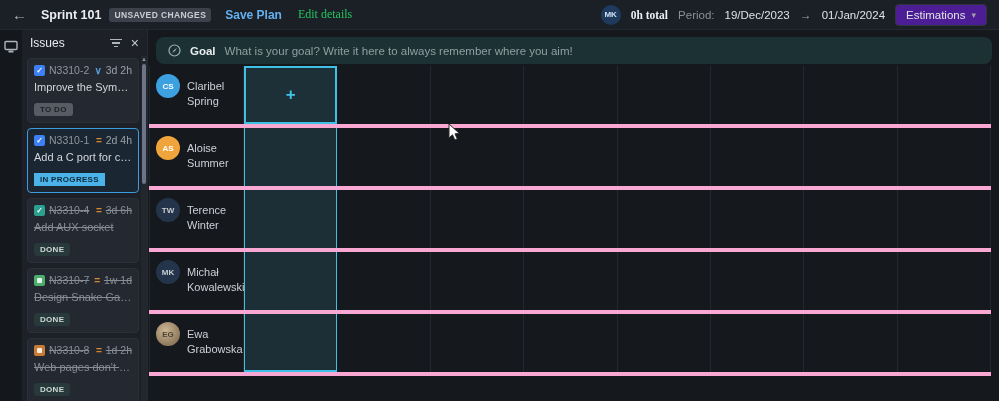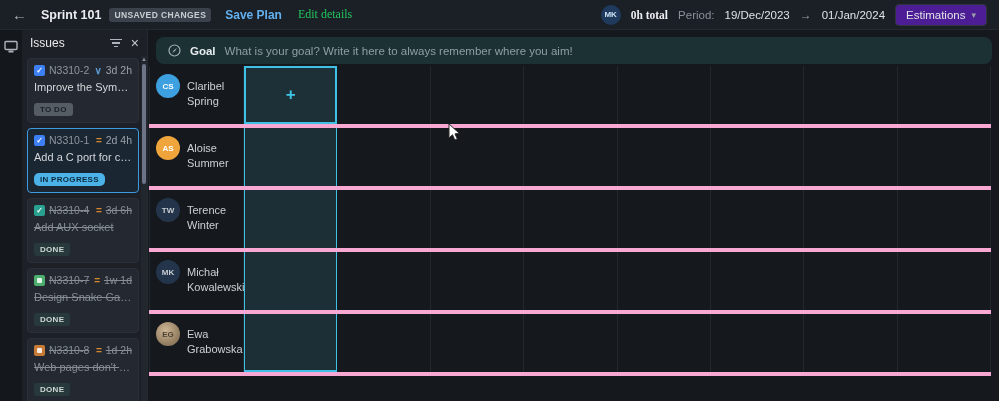--- a/index.html
+++ b/index.html
@@ -54,21 +54,21 @@
   .cbx.square-green { background:#4caf6e; }
   .cbx.square-orange { background:#c77b35; }
   .cbx .inner { width:5px; height:5px; background:rgba(255,255,255,.85); border-radius:1px; }
   .issue-id { color:#8f959d; font-size:10.5px; flex:1; white-space:nowrap; overflow:hidden; }
   .prio { font-size:10px; font-weight:bold; }
   .est { color:#9aa0a8; font-size:10.5px; }
   .card.done .issue-id, .card.done .est, .card.done .issue-title { text-decoration:line-through; color:#878d95; }
   .issue-title { color:#d3d6da; font-size:11px; margin-bottom:5px; white-space:nowrap; overflow:hidden; text-overflow:ellipsis; }
   .badge { display:inline-block; font-size:8px; font-weight:bold; letter-spacing:.3px; padding:2px 6px; border-radius:3px; }
   .badge.todo { background:#565c64; color:#1c2026; }
-  .badge.inprogress { background:#4bb3e8; color:#0c2a3d; border-radius:5px; }
+  .badge.inprogress { background:#4bb3e8; color:#0c2a3d; border-radius:0; }
   .badge.done { background:#27393a; color:#cfd8d6; }
 
   
   .main { position:absolute; top:30px; left:149px; width:850px; height:371px; background:#15181d; }
   .goal { position:absolute; top:7px; left:7px; width:836px; height:27px; background:#1c3134; border-radius:8px;
           display:flex; align-items:center; padding:0 12px; gap:9px; cursor:text; }
   .goal-label { color:#e8ecee; font-size:11.5px; font-weight:bold; }
   .goal-ph { color:#8da0a2; font-size:11.5px; }
 
   .cal { position:absolute; top:36px; left:0; width:842px; }

